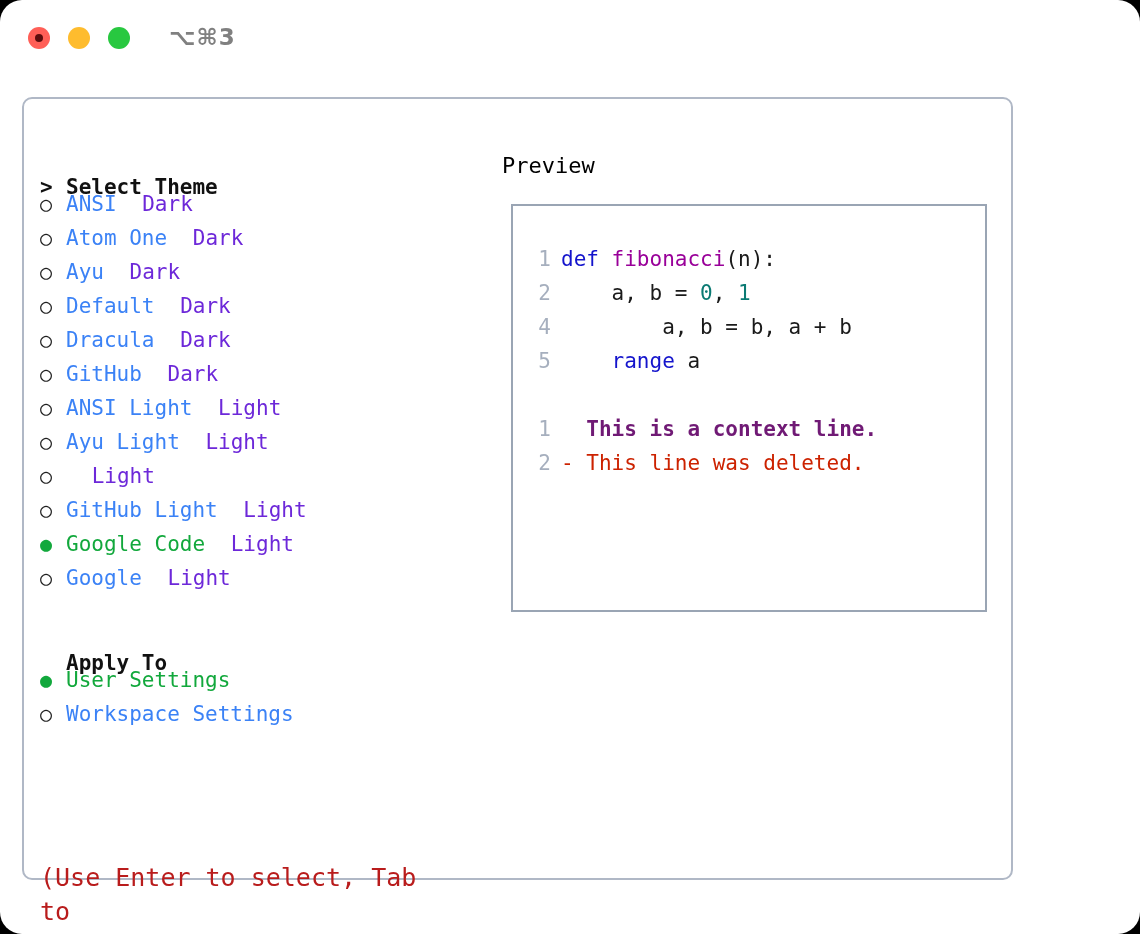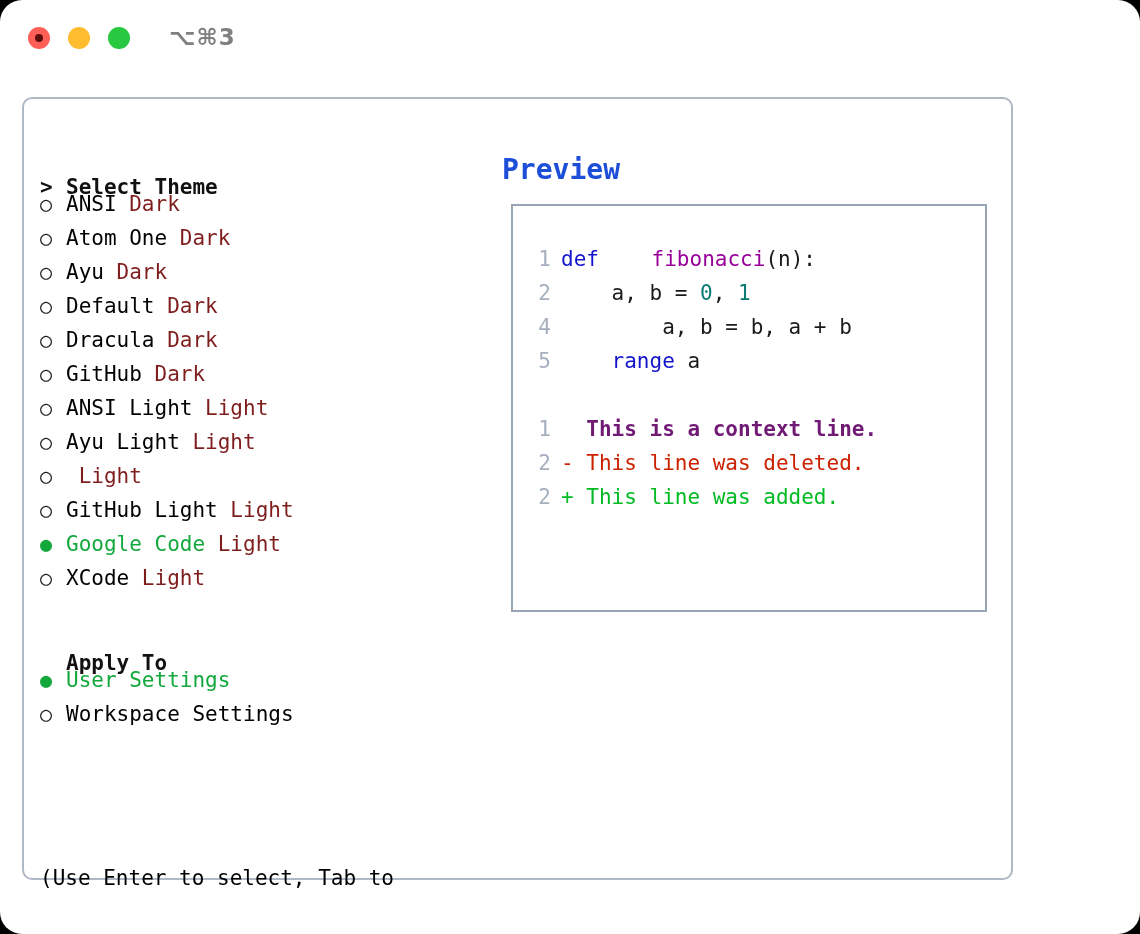--- a/index.html
+++ b/index.html
@@ -100,49 +100,49 @@
   }
   .bullet.sel { color: #12a83c; }
   .caret {
     display: inline-block;
     width: 26px;
     flex: 0 0 26px;
     font-size: 21px;
     font-weight: 700;
     color: #111111;
   }
-  .label { color: #000000; }
+  .label { color: #3b82f6; }
   .label.sel { color: #12a83c; }
-  .suffix { color: #7f1d1d; }
+  .suffix { color: #6d28d9; margin-left: 13px; }
   .heading {
     font-weight: 700;
     color: #111111;
     font-size: 21px;
     margin-top: 17px;
   }
   .spacer-row { height: 34px; }
 
   #hint {
     position: absolute;
     left: 16px;
     top: 762px;
     width: 420px;
-    font-size: 21px;
+    font-size: 25px;
     line-height: 34px;
-    color: #000000;
+    color: #b91c1c;
   }
 
   
   #preview-title {
     position: absolute;
     left: 478px;
     top: 54px;
-    font-size: 28px;
-    font-weight: 700;
-    color: #1d4ed8;
+    font-size: 22px;
+    font-weight: 400;
+    color: #000000;
   }
   #preview-box {
     position: absolute;
     left: 487px;
     top: 105px;
     width: 476px;
     height: 408px;
     border: 2px solid #9aa5b4;
     box-sizing: border-box;
     background: #ffffff;
@@ -160,21 +160,21 @@
     white-space: pre;
   }
   .lno {
     display: inline-block;
     width: 26px;
     text-align: right;
     color: #a6afbe;
     margin-right: 10px;
   }
   .kw    { color: #1414cc; }
-  .fn    { color: #990099; margin-left: 40px; }
+  .fn    { color: #990099; }
   .num   { color: #0b7a73; }
   .plain { color: #1a1a1a; }
   .ctx   { color: #701a75; font-weight: bold; }
   .del   { color: #cc2200; }
   .add   { color: #00bb22; }
   .blank { height: 34px; }
 </style>
 </head>
 <body>
 
@@ -201,21 +201,21 @@
           <div class="row"><span class="bullet">○</span><span class="label">Atom One</span><span class="suffix"> Dark</span></div>
           <div class="row"><span class="bullet">○</span><span class="label">Ayu</span><span class="suffix"> Dark</span></div>
           <div class="row"><span class="bullet">○</span><span class="label">Default</span><span class="suffix"> Dark</span></div>
           <div class="row"><span class="bullet">○</span><span class="label">Dracula</span><span class="suffix"> Dark</span></div>
           <div class="row"><span class="bullet">○</span><span class="label">GitHub</span><span class="suffix"> Dark</span></div>
           <div class="row"><span class="bullet">○</span><span class="label">ANSI Light</span><span class="suffix"> Light</span></div>
           <div class="row"><span class="bullet">○</span><span class="label">Ayu Light</span><span class="suffix"> Light</span></div>
           <div class="row"><span class="bullet">○</span><span class="suffix"> Light</span></div>
           <div class="row"><span class="bullet">○</span><span class="label">GitHub Light</span><span class="suffix"> Light</span></div>
           <div class="row"><span class="bullet sel">●</span><span class="label sel">Google Code</span><span class="suffix"> Light</span></div>
-          <div class="row"><span class="bullet">○</span><span class="label">XCode</span><span class="suffix"> Light</span></div>
+          <div class="row"><span class="bullet">○</span><span class="label">Google</span><span class="suffix"> Light</span></div>
         </div>
 
       <div class="spacer-row"></div>
 
       <div class="row">
         <span class="bullet"> </span><span class="heading">Apply To</span>
       </div>
 
       <div id="apply-list">
           <div class="row"><span class="bullet sel">●</span><span class="label sel">User Settings</span></div>
@@ -231,18 +231,17 @@
 
     <div id="preview-box">
       <div id="code-area">
           <div class="cline"><span class="lno">1</span><span class="kw">def </span><span class="fn">fibonacci</span><span class="plain">(n):</span></div>
           <div class="cline"><span class="lno">2</span><span class="plain">    a, b = </span><span class="num">0</span><span class="plain">, </span><span class="num">1</span></div>
           <div class="cline"><span class="lno">4</span><span class="plain">        a, b = b, a + b</span></div>
           <div class="cline"><span class="lno">5</span><span class="plain">    </span><span class="kw">range</span><span class="plain"> a</span></div>
           <div class="blank"></div>
           <div class="cline"><span class="lno">1</span><span class="ctx"> </span><span class="ctx"> This is a context line.</span></div>
           <div class="cline"><span class="lno">2</span><span class="del">-</span><span class="del"> This line was deleted.</span></div>
-          <div class="cline"><span class="lno">2</span><span class="add">+</span><span class="add"> This line was added.</span></div>
         </div>
     </div>
 
   </div>
 </div>
 
 </body></html>

